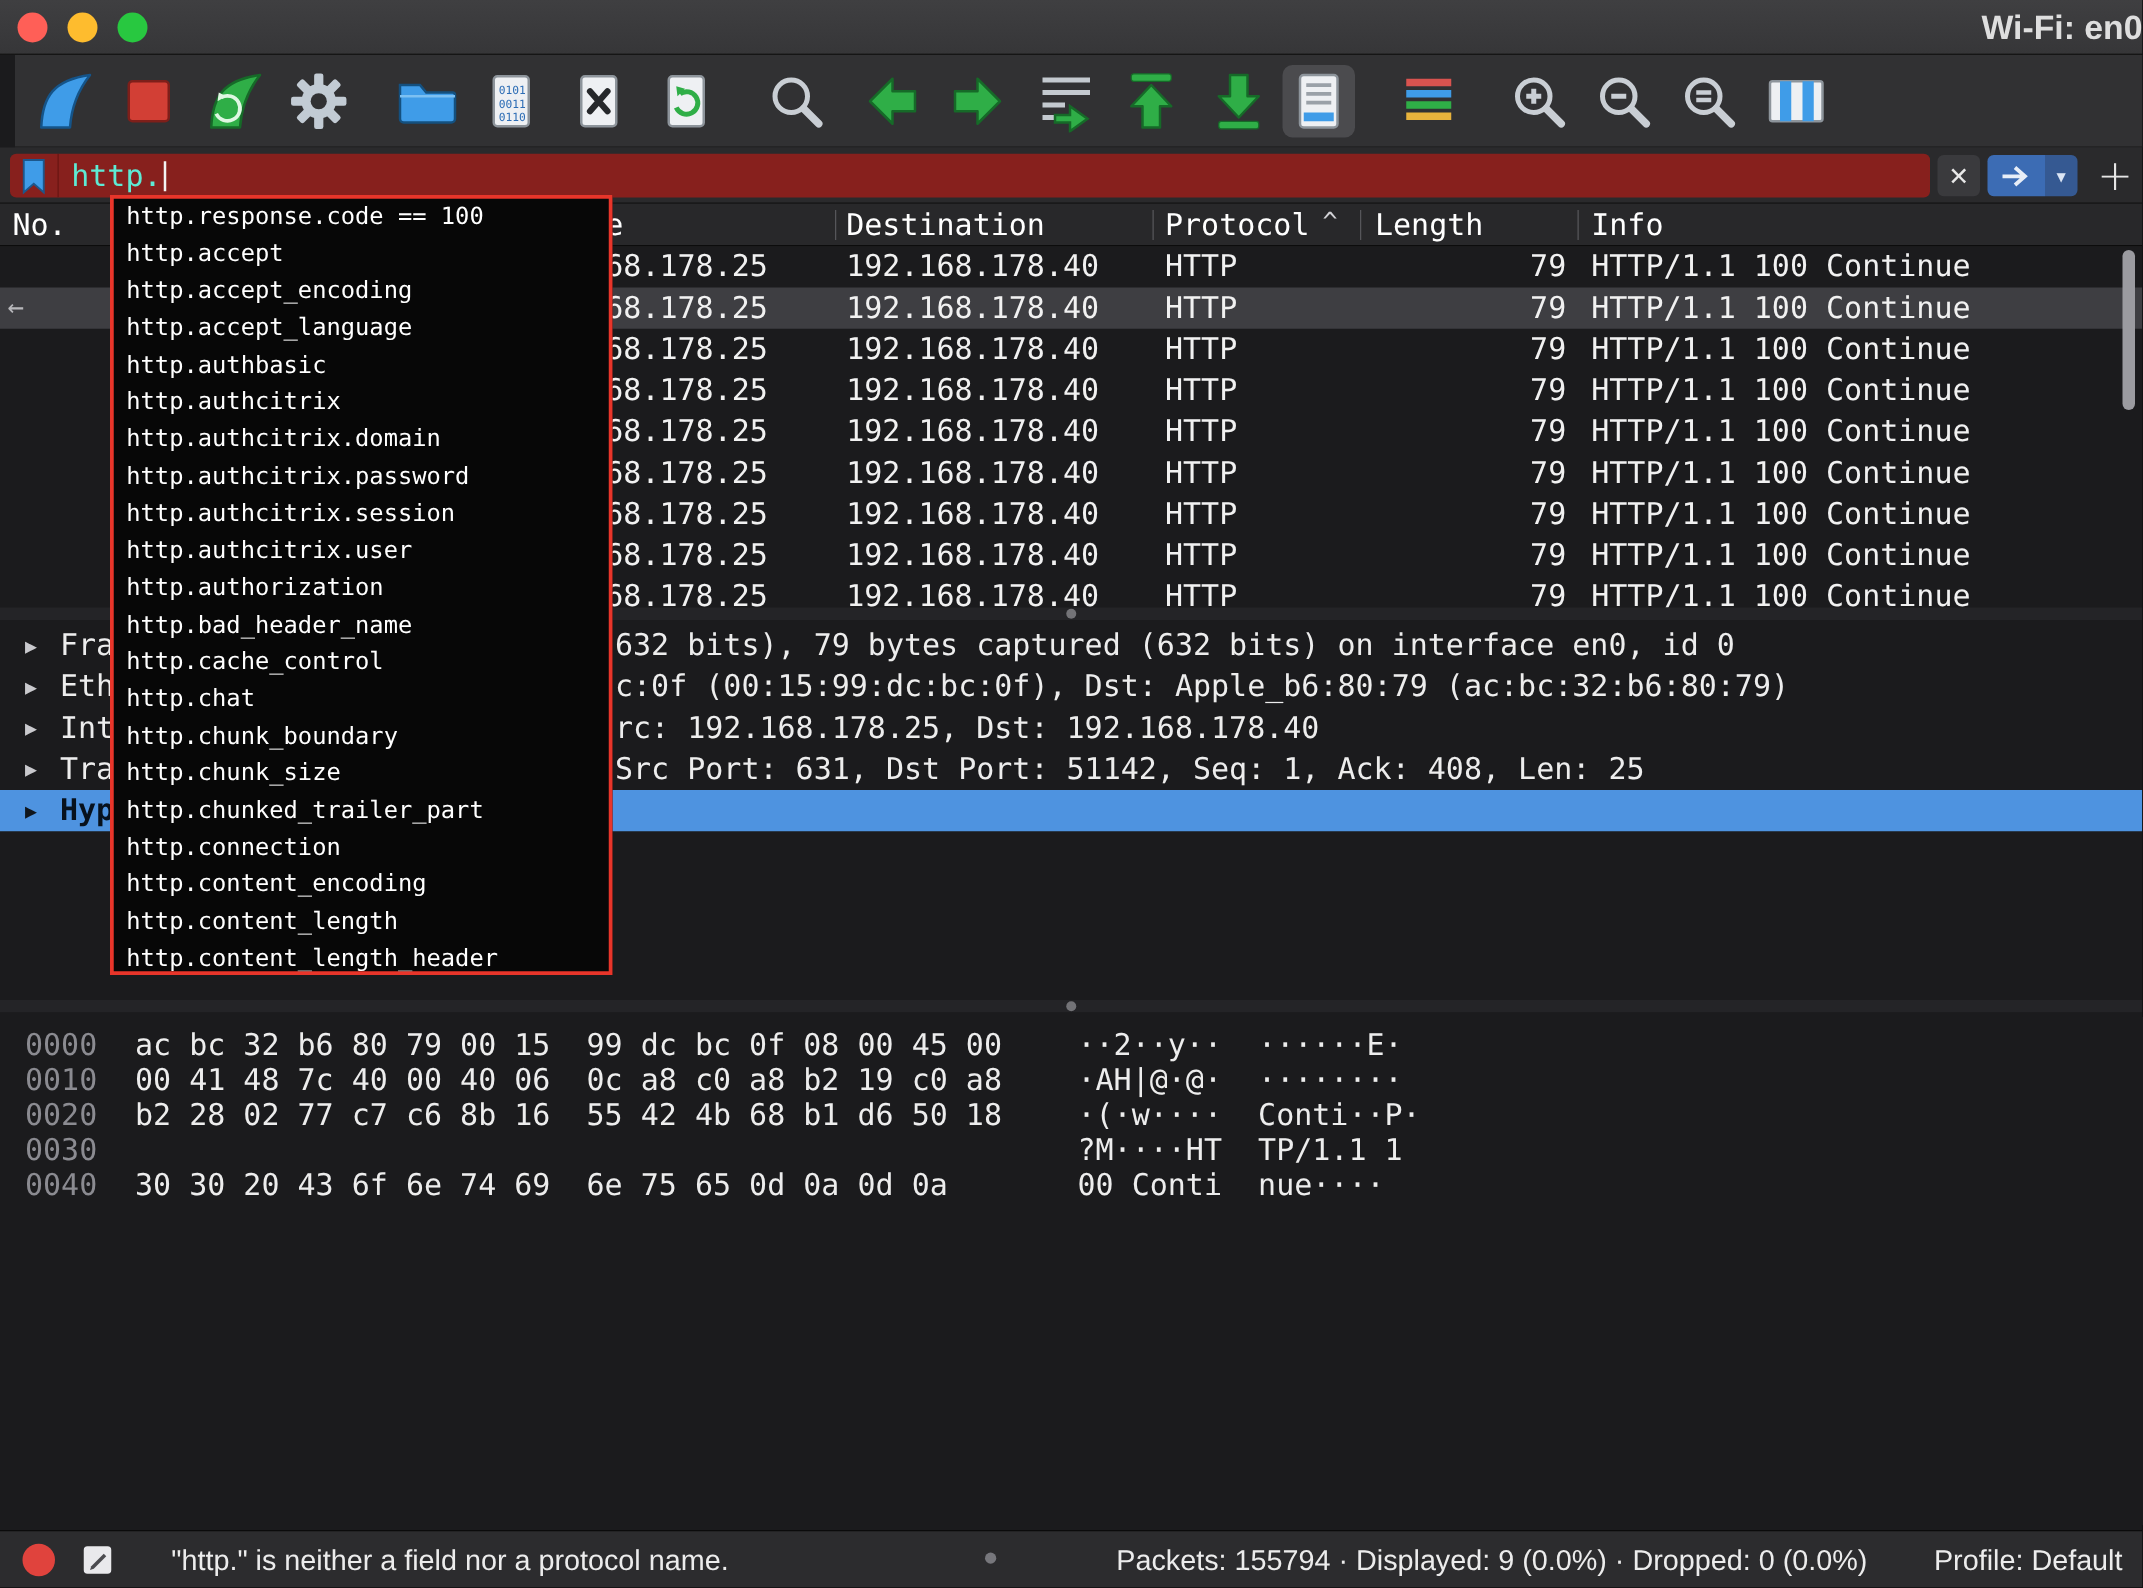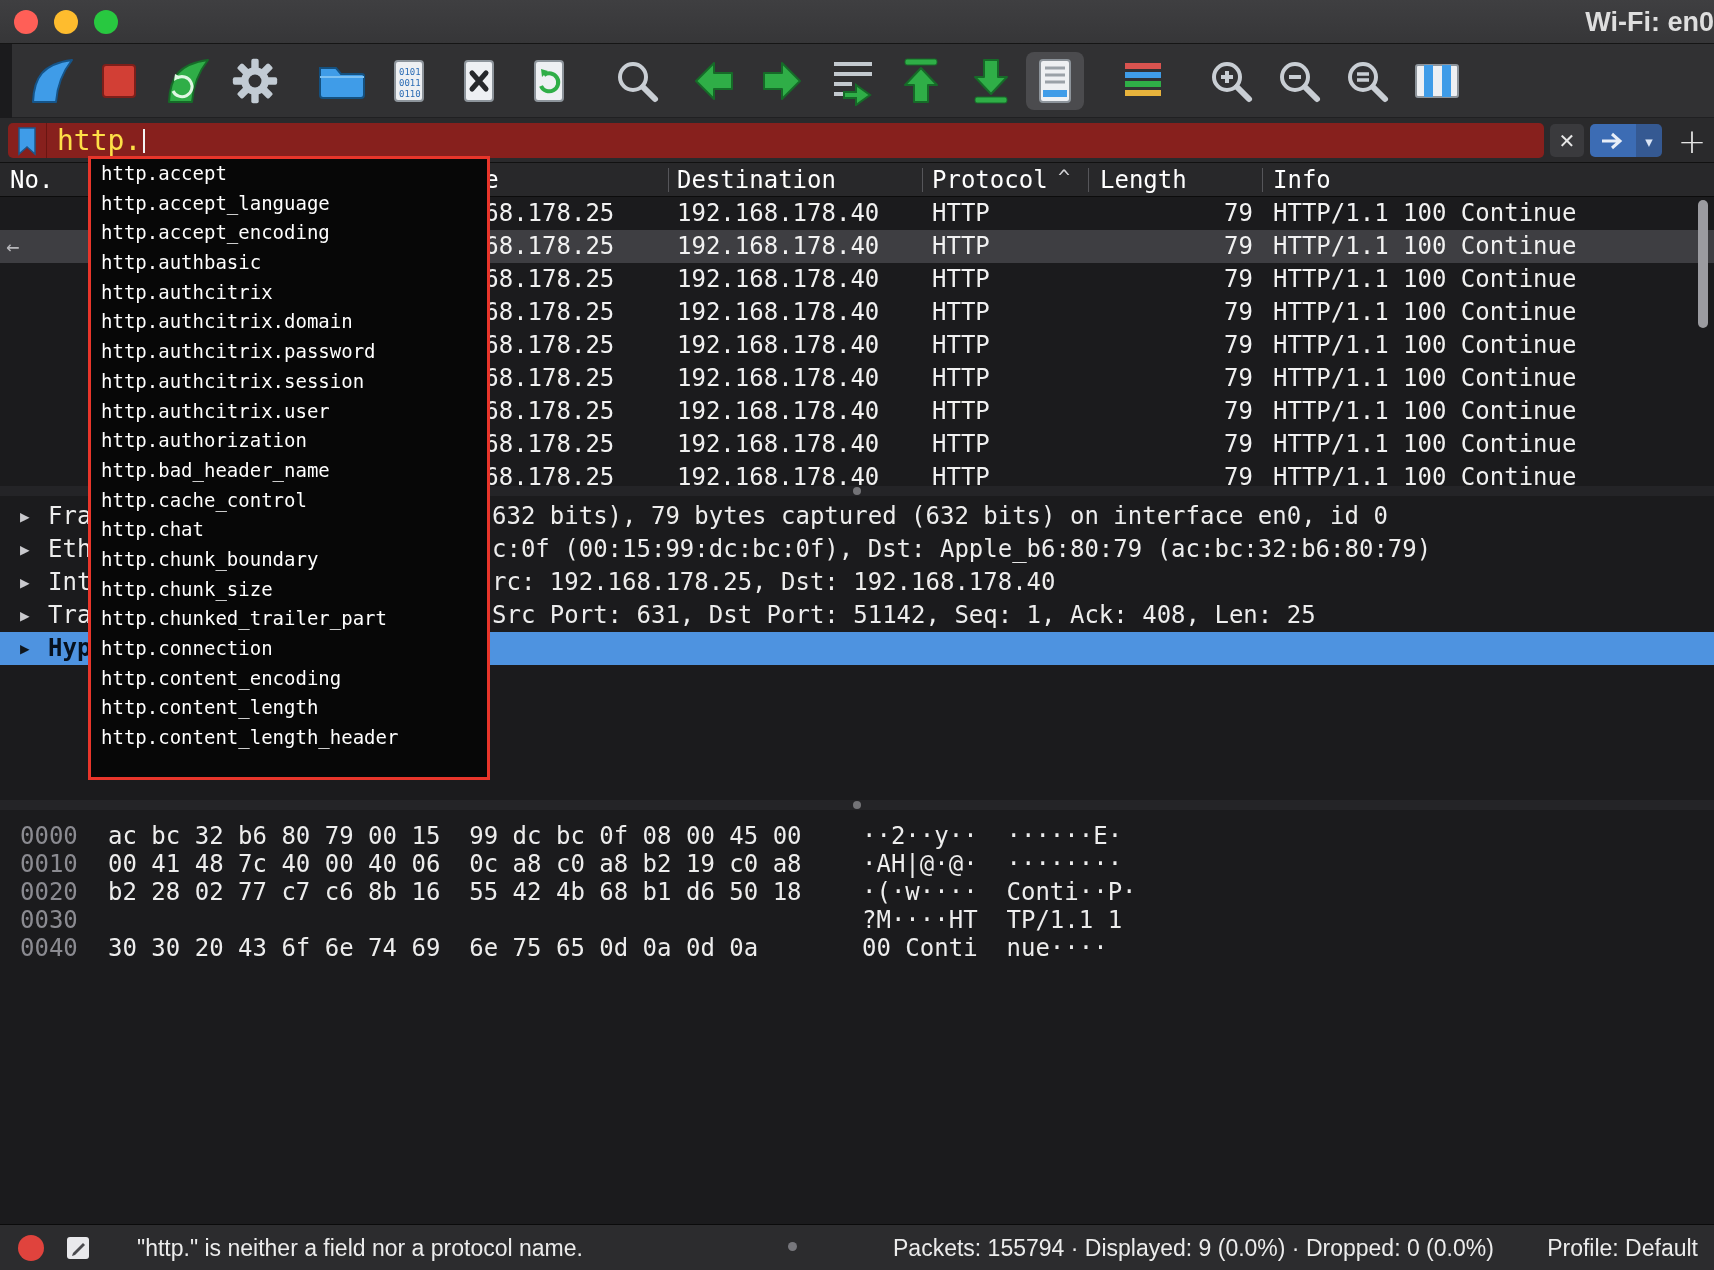--- a/index.html
+++ b/index.html
@@ -22,21 +22,21 @@
            border-bottom:1px solid #202022;}
   .tbtn{position:absolute;top:8px;width:58px;height:58px;display:flex;align-items:center;justify-content:center;}
   .tbtn.active{background:#4b4b4e;border-radius:8px;}
 
   
   .filterbar{position:absolute;left:0;top:118px;width:100%;height:45px;background:#2a2a2c;border-bottom:1px solid #111;}
   .filter-input{position:absolute;left:8px;top:5px;width:1536px;height:35px;background:#87201d;
                 border-radius:5px;display:flex;align-items:center;overflow:hidden;}
   .bookmark{margin-left:8px;flex:0 0 auto;}
   .fdiv{width:1px;height:35px;background:#691512;margin-left:8px;}
-  .fvalue{color:#fde047;font-size:28px;margin-left:10px;white-space:pre;}
+  .fvalue{color:#5eead4;font-size:24px;margin-left:10px;white-space:pre;}
   .caret{width:2px;height:24px;background:#f3f3f3;margin-left:2px;}
   .fclear{position:absolute;left:1550px;top:6px;width:34px;height:33px;background:#3a3a3d;border-radius:5px;
           color:#e8e8e8;font:20px "DejaVu Sans",sans-serif;display:flex;align-items:center;justify-content:center;}
   .fapply{position:absolute;left:1590px;top:6px;width:46px;height:33px;background:#3c6cb4;
           border-radius:5px 0 0 5px;display:flex;align-items:center;justify-content:center;}
   .fchev{position:absolute;left:1636px;top:6px;width:26px;height:33px;background:#355992;
          border-radius:0 5px 5px 0;display:flex;align-items:center;justify-content:center;}
   .chev::before{content:"▾";color:#dce6f5;font-size:19px;}
   .fadd{position:absolute;left:1674px;top:4px;width:36px;height:38px;color:#e5e5e5;
         font:300 34px "DejaVu Sans",sans-serif;display:flex;align-items:center;justify-content:center;}
@@ -435,23 +435,24 @@
       <path d="M9 19 L19 9 l2 2 L11 21 l-3 1 z" fill="#4b4b4f"></path>
       </svg>
     <span class="sb-msg">"http." is neither a field nor a protocol name.</span>
     <div class="sb-dot"></div>
     <span class="sb-stats">Packets: 155794 · Displayed: 9 (0.0%) · Dropped: 0 (0.0%)</span>
     <span class="sb-profile">Profile: Default</span>
   </div>
 
   <div class="autocomplete">
     <div id="ac-items">
+        <div class="ac-item">http.response.code == 100</div>
         <div class="ac-item">http.accept</div>
+        <div class="ac-item">http.accept_encoding</div>
         <div class="ac-item">http.accept_language</div>
-        <div class="ac-item">http.accept_encoding</div>
         <div class="ac-item">http.authbasic</div>
         <div class="ac-item">http.authcitrix</div>
         <div class="ac-item">http.authcitrix.domain</div>
         <div class="ac-item">http.authcitrix.password</div>
         <div class="ac-item">http.authcitrix.session</div>
         <div class="ac-item">http.authcitrix.user</div>
         <div class="ac-item">http.authorization</div>
         <div class="ac-item">http.bad_header_name</div>
         <div class="ac-item">http.cache_control</div>
         <div class="ac-item">http.chat</div>

